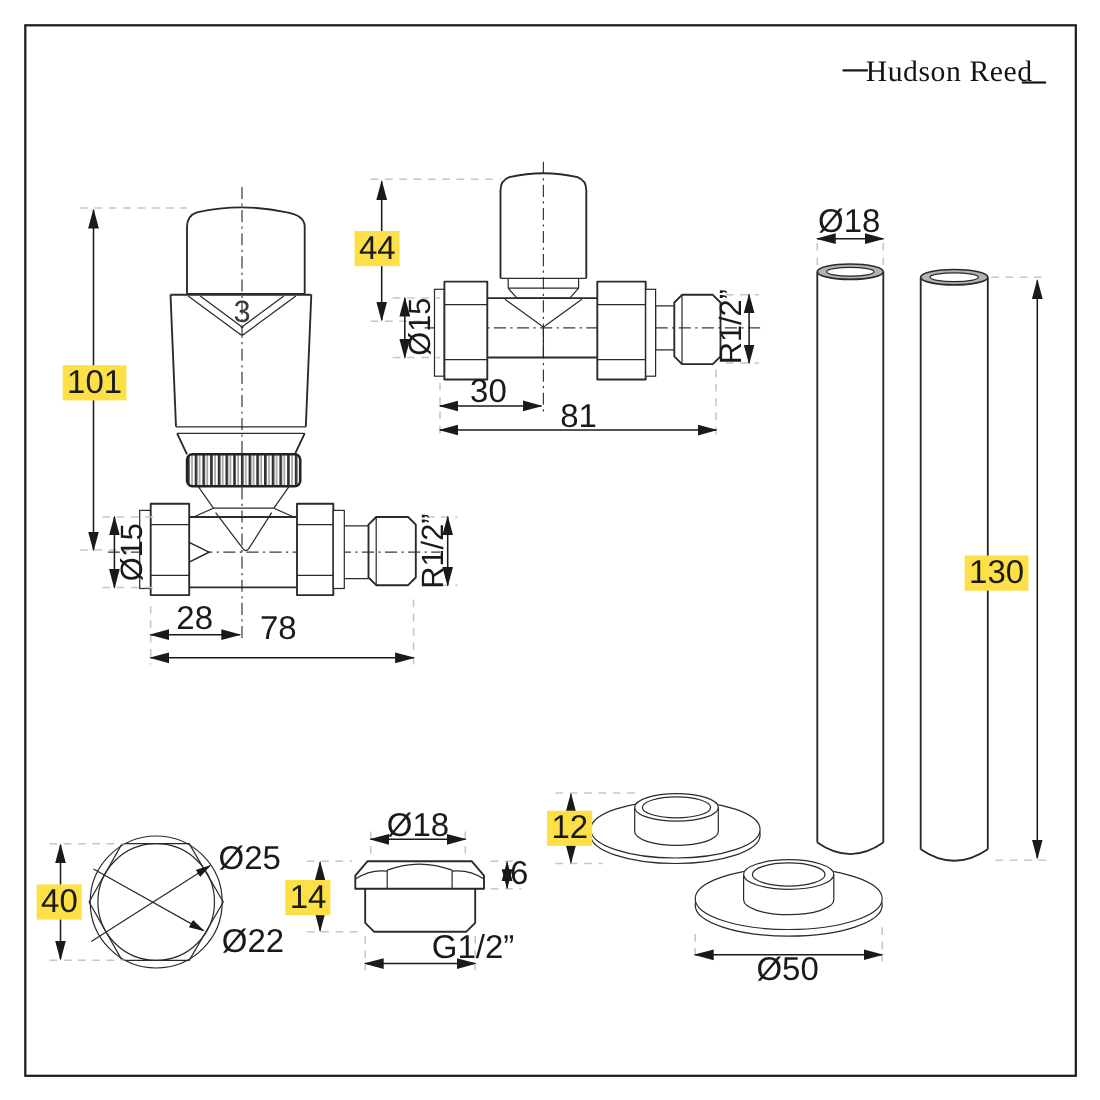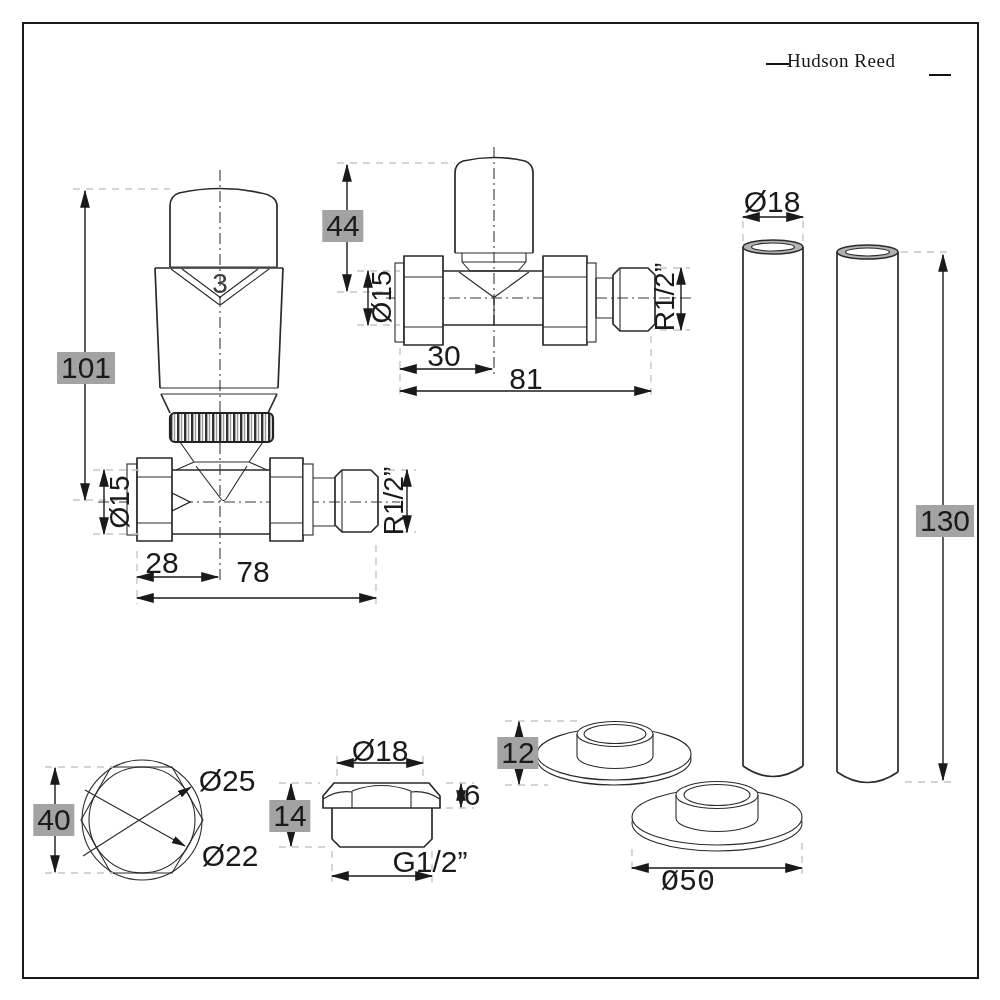--- a/index.html
+++ b/index.html
@@ -3,23 +3,23 @@
 <meta charset="utf-8">
 <style>
   html,body{margin:0;padding:0;background:#fff;}
   #stage{position:relative;width:1000px;height:1000px;background:#fff;overflow:hidden;
          font-family:"Liberation Sans",sans-serif;color:#1a1a1a;}
   #frame{position:absolute;left:22px;top:22px;width:953px;height:953px;border:2.5px solid #1a1a1a;}
   svg{position:absolute;left:0;top:0;}
   .lab{position:absolute;font-size:30px;line-height:1;white-space:nowrap;color:#1a1a1a;
        transform:translate(-50%,-50%);}
   .rot{transform:translate(-50%,-50%) rotate(-90deg);font-size:28px;}
-  .wbg{background:#a3a3a3;padding:1px 4px;text-align:right;}
+  .wbg{background:#fde047;padding:1px 4px;text-align:right;}
   .setting{font-size:28px;color:#3c3c3c;}
-  .logo-text{position:absolute;font-family:"Liberation Serif",serif;font-size:19px;
+  .logo-text{position:absolute;font-family:"Liberation Serif",serif;font-size:27px;
        letter-spacing:0.5px;color:#141414;white-space:nowrap;}
   .logo-line{position:absolute;height:2px;background:#141414;}
 </style>
 </head>
 <body>
 
 <div id="stage">
   <div id="frame"></div>
 
   <svg width="1000" height="1000" viewBox="0 0 1000 1000">
@@ -178,40 +178,40 @@
       <line class="dim" x1="632" y1="868" x2="802" y2="868" marker-start="url(#ah)" marker-end="url(#ah)"></line>
     </g>
   </svg>
 
   <div style="position:absolute;left:766px;top:50px;width:190px;height:34px;">
     <span class="logo-line" style="left:0;top:13px;width:23px;"></span>
     <span class="logo-text" style="left:21px;top:0;">Hudson Reed</span>
     <span class="logo-line" style="left:163px;top:24px;width:22px;"></span>
   </div>
 
-  <div class="lab wbg" style="left:86px;top:348px;margin-top:20px;">101</div>
+  <div class="lab wbg" style="left:86px;top:348px;">101</div>
   <div class="lab rot" style="left:120px;top:502px;">Ø15</div>
   <div class="lab rot" style="left:394px;top:501px;">R1/2”</div>
-  <div class="lab" style="left:162px;top:563px;">28</div>
+  <div class="lab" style="left:177px;top:563px;">28</div>
   <div class="lab" style="left:253px;top:572px;">78</div>
   <div class="lab setting" style="left:220px;top:284px;">3</div>
 
   <div class="lab wbg" style="left:343px;top:226px;">44</div>
   <div class="lab rot" style="left:382px;top:297px;">Ø15</div>
   <div class="lab rot" style="left:665px;top:297px;">R1/2”</div>
   <div class="lab" style="left:444px;top:356px;">30</div>
   <div class="lab" style="left:526px;top:379px;">81</div>
 
   <div class="lab" style="left:772px;top:202px;">Ø18</div>
-  <div class="lab wbg" style="left:945px;top:521px;">130</div>
+  <div class="lab wbg" style="left:906px;top:521px;">130</div>
 
   <div class="lab wbg" style="left:54px;top:820px;">40</div>
   <div class="lab" style="left:227px;top:781px;">Ø25</div>
   <div class="lab" style="left:230px;top:856px;">Ø22</div>
 
   <div class="lab" style="left:380px;top:751px;">Ø18</div>
   <div class="lab" style="left:472px;top:795px;">6</div>
-  <div class="lab wbg" style="left:290px;top:816px;">14</div>
+  <div class="lab wbg" style="left:280px;top:816px;">14</div>
   <div class="lab" style="left:384px;top:862px;margin-left:46px;">G1/2”</div>
 
   <div class="lab wbg" style="left:518px;top:753px;">12</div>
-  <div class="lab" style="left:688px;top:882px;font-family:Liberation Mono, monospace;">Ø50</div>
+  <div class="lab" style="left:716px;top:882px;">Ø50</div>
 </div>
 
 </body></html>

